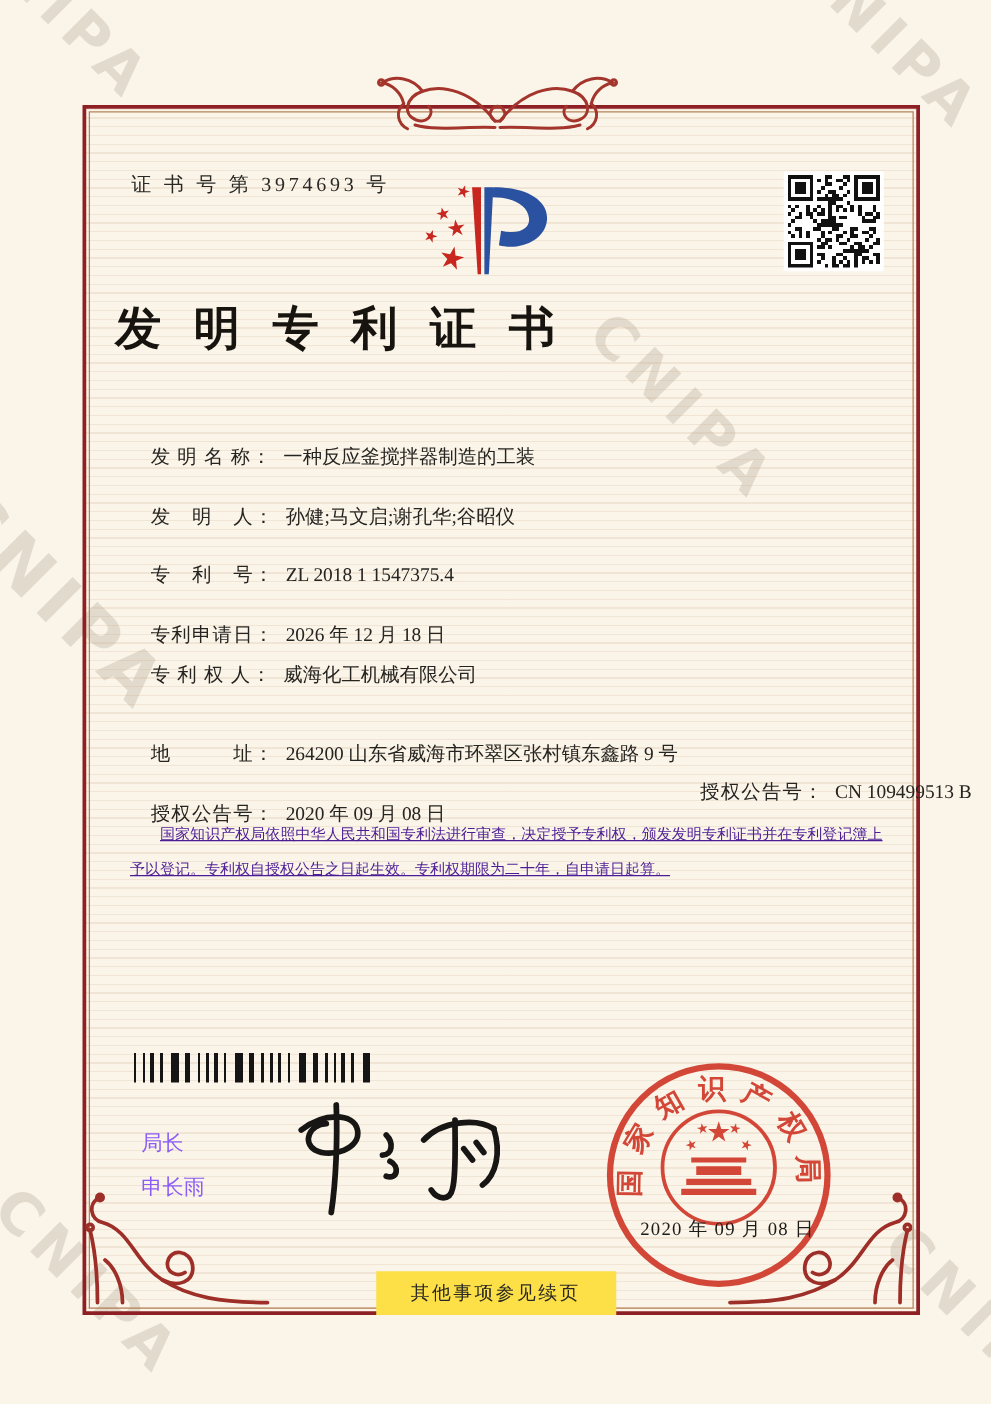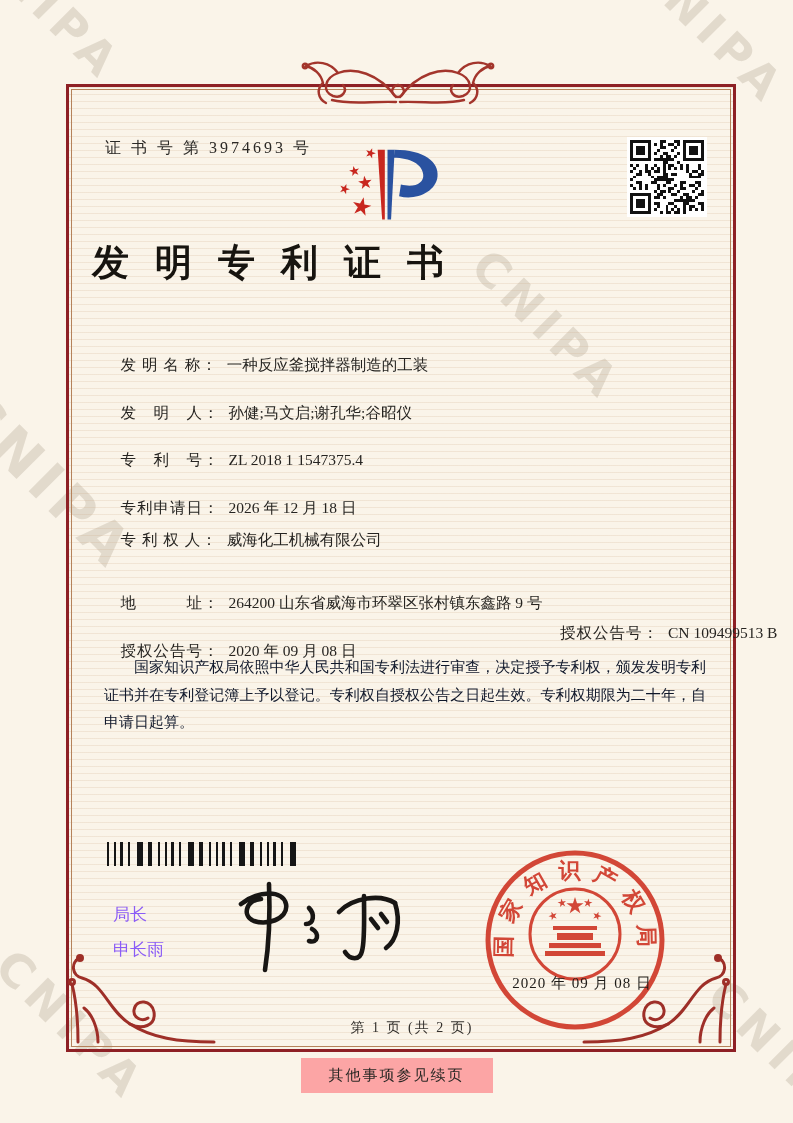--- a/index.html
+++ b/index.html
@@ -59,22 +59,23 @@
   .field{
     position:absolute;left:105px;font-size:15.5px;white-space:pre;
     color:#262421;
   }
   .field .fl{letter-spacing:1px;}
   .field .fv{margin-left:9px;}
   .grant-no{position:absolute;left:455px;top:0;}
 
   .paras{
     position:absolute;left:104px;top:654px;width:602px;
-    font-size:15px;line-height:27.5px;text-align:justify;
-    color:#0f172a;
+    font-size:12px;line-height:27.5px;text-align:justify;
+    color:#4c1d95;
+    text-decoration:underline;
   }
   .paras p{margin:0;text-indent:2em;}
 
   .barcode{position:absolute;left:105px;top:842px;width:300px;height:24px;}
   .barcode svg{width:100%;height:100%;display:block;}
 
   .director{
     position:absolute;left:113px;top:897px;
     font-family:Liberation Sans, sans-serif;
     font-size:17px;line-height:35px;color:#8b5cf6;
@@ -85,22 +86,22 @@
   .seal-date{
     position:absolute;left:497px;top:974px;width:170px;
     font-size:15px;letter-spacing:1px;color:#1d1b18;text-align:center;
   }
 
   .page-num{
     position:absolute;left:80px;top:1019px;width:664px;
     text-align:center;font-size:14px;color:#33302c;letter-spacing:2px;
   }
   .cont-note{
-    position:absolute;left:50%;top:1058px;transform:translateX(-50%);
-    background:#fca5a5;padding:8px 28px;
+    position:absolute;left:50%;top:1017px;transform:translateX(-50%);
+    background:#fde047;padding:8px 28px;
     font-size:15px;letter-spacing:2px;color:#2a2825;
   }
 
   .orn-top{position:absolute;left:278px;top:55px;width:240px;height:60px;}
   .orn-bl{position:absolute;left:68px;top:950px;width:150px;height:95px;}
   .orn-br{position:absolute;left:580px;top:950px;width:150px;height:95px;transform:scaleX(-1);}
 </style>
 </head>
 <body>
 

